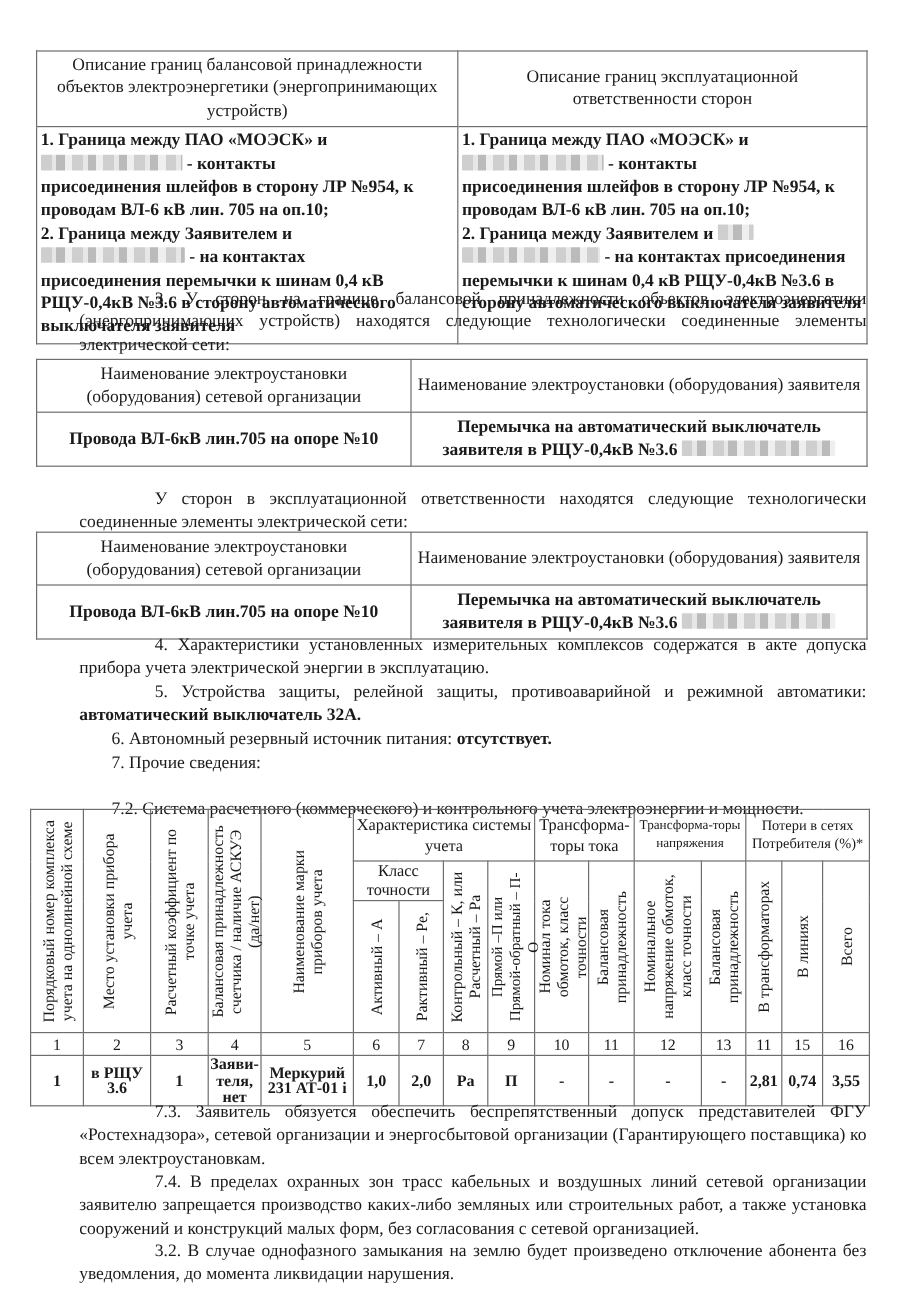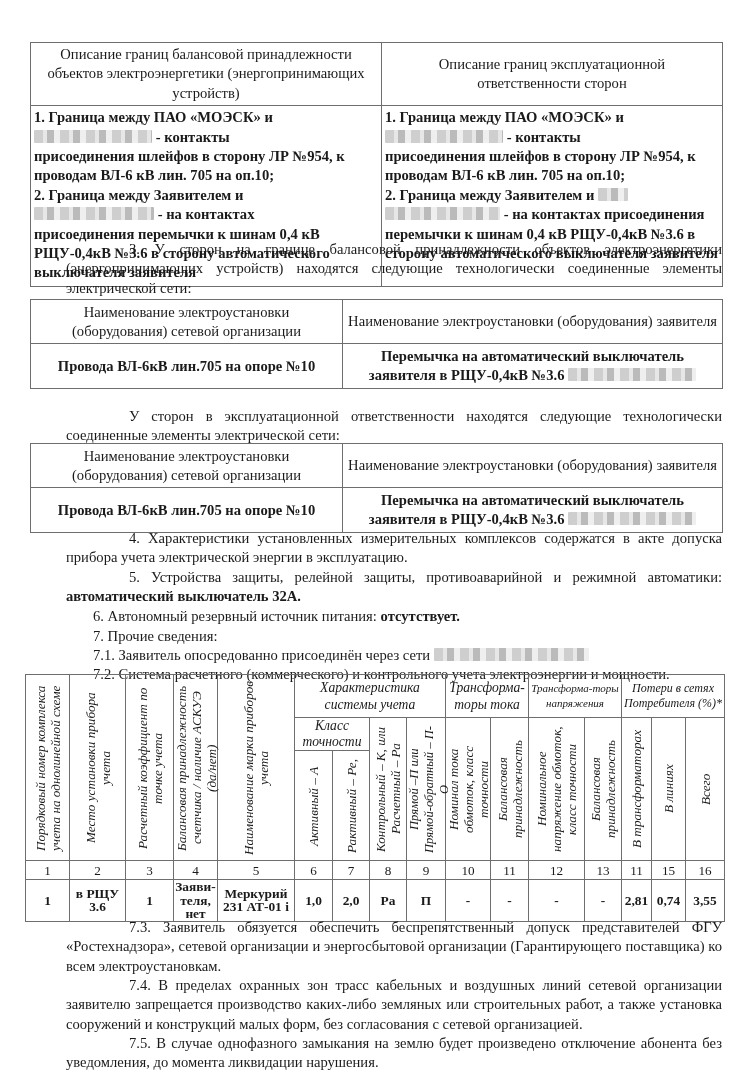--- a/index.html
+++ b/index.html
@@ -27,21 +27,21 @@
     #t1 { margin-top: 30px; }
     #t1 th { padding: 2px 4px 2px 4px; height: 62px; text-align: center; }
     #t1 td { padding: 2px 3px 3px 3px; vertical-align: top; font-weight: bold; font-size: 14.6px; line-height: 19.4px; }
     .para { text-align: justify; text-align-last: left; }
     .indent { text-indent: 63px; padding-left: 36px; }
     
     .t2 th { height: 44px; padding: 1px 4px; text-align: center; line-height: 19px; }
     .t2 td { height: 45px; padding: 1px 4px; text-align: center; font-weight: bold; line-height: 19px; }
     
     #t4 { position: absolute; left: -5px; width: 699px; top: 662px; }
-    #t4 th { font-size: 13.2px; line-height: 15px; padding: 0; text-align: center; font-style: italic; }
+    #t4 th { font-size: 13.2px; line-height: 15px; padding: 0; text-align: center; }
     #t4 td { font-size: 13.2px; line-height: 15px; text-align: center; padding: 0; }
     .vt { writing-mode: vertical-rl; transform: rotate(180deg); margin: 0 auto; text-align: center; white-space: normal; }
     #t4 .numrow td { height: 19px; }
     #t4 .datarow td { height: 40px; font-weight: bold; font-size: 13.4px; line-height: 13.5px; }
     .abs { position: absolute; left: 0; width: 692px; }
   </style>
 </head>
 <body>
 
 <div class="page">
@@ -129,24 +129,20 @@
   <p class="para indent abs" style="top:517px">4. Характеристики установленных измерительных комплексов содержатся в акте допуска прибора учета электрической энергии в эксплуатацию.</p>
   <p class="para indent abs" style="top:556px">
     <span>5. Устройства защиты, релейной защиты, противоаварийной и режимной автоматики:</span>
     <span class="bold">автоматический выключатель 32А.</span>
   </p>
   <p class="abs" style="top:595px; padding-left:63px">
     <span>6. Автономный резервный источник питания:</span>
     <span class="bold">отсутствует.</span>
   </p>
   <p class="abs" style="top:615px; padding-left:63px">7. Прочие сведения:</p>
-  <p class="abs" style="top:634px; padding-left:63px">
-    <span>7.1. Заявитель опосредованно присоединён через сети</span>
-    <span class="redact" style="width:155px"></span>
-  </p>
 
   <p class="abs" style="top:645px; padding-left:63px; height:19px">
     <span style="position:relative; top:8px">7.2. Система расчетного (коммерческого) и контрольного учета электроэнергии и мощности.</span>
   </p>
 
   <table id="t4">
     <colgroup>
       <col style="width:44px">
         <col style="width:56px">
         <col style="width:48px">
@@ -258,15 +254,15 @@
       <td>-</td>
       <td>2,81</td>
       <td>0,74</td>
       <td>3,55</td>
     </tr>
   </tbody>
     </table>
 
   <p class="para indent abs" style="top:906px">7.3. Заявитель обязуется обеспечить беспрепятственный допуск представителей ФГУ «Ростехнадзора», сетевой организации и энергосбытовой организации (Гарантирующего поставщика) ко всем электроустановкам.</p>
   <p class="para indent abs" style="top:964px">7.4. В пределах охранных зон трасс кабельных и воздушных линий сетевой организации заявителю запрещается производство каких-либо земляных или строительных работ, а также установка сооружений и конструкций малых форм, без согласования с сетевой организацией.</p>
-  <p class="para indent abs" style="top:1022px">7.5. В случае однофазного замыкания на землю будет произведено отключение абонента без уведомления, до момента ликвидации нарушения.</p>
+  <p class="para indent abs" style="top:1022px">3.2. В случае однофазного замыкания на землю будет произведено отключение абонента без уведомления, до момента ликвидации нарушения.</p>
 
 </div>
 
 </body></html>

